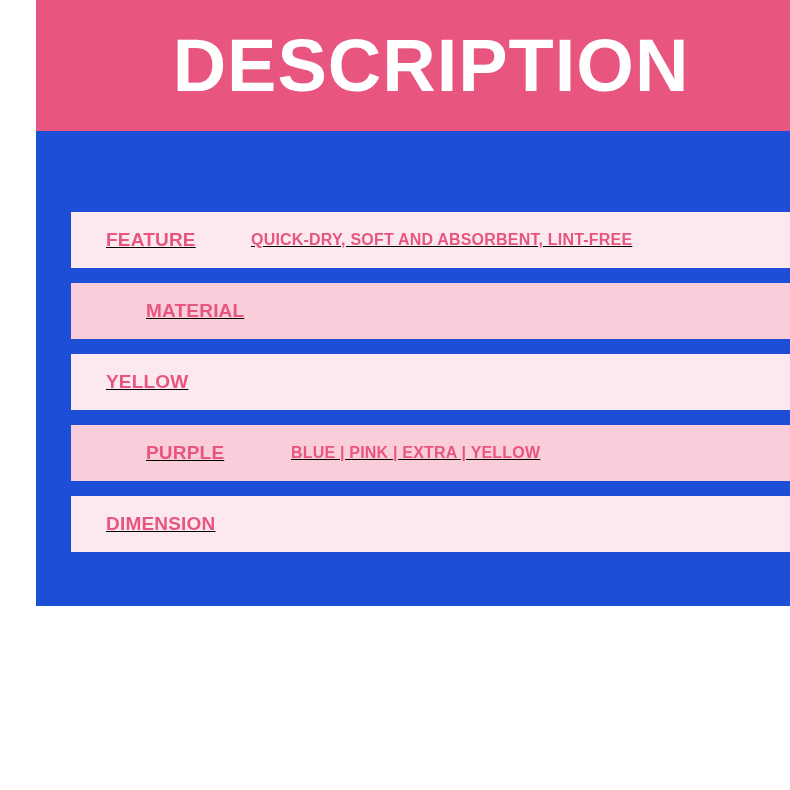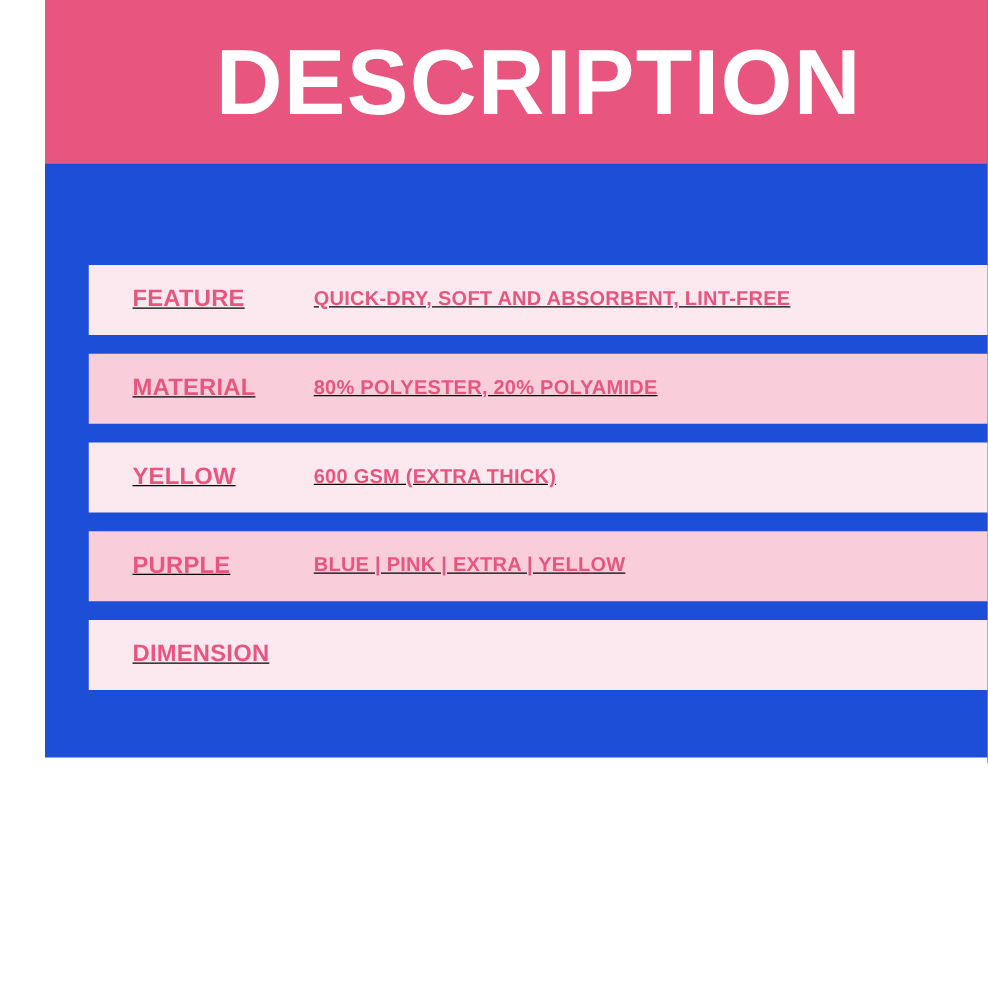--- a/index.html
+++ b/index.html
@@ -50,20 +50,21 @@
     align-items: center;
     height: 56px;
     margin-bottom: 15px;
     text-decoration: underline;
   }
   .spec-row.shade-light {
     background: #fce9ef;
   }
   .spec-row.shade-dark {
     background: #f9cdda;
+    padding-left: 40px;
   }
   .spec-label {
     width: 180px;
     padding-left: 35px;
     box-sizing: border-box;
     color: #e8557f;
     font-size: 19px;
     font-weight: bold;
     letter-spacing: 0.2px;
   }
@@ -87,26 +88,24 @@
 
   <div class="spec-table">
 
     <div class="spec-row shade-light">
       <div class="spec-label">FEATURE</div>
       <div class="spec-value">QUICK-DRY, SOFT AND ABSORBENT, LINT-FREE</div>
     </div>
 
     <div class="spec-row shade-dark">
       <div class="spec-label">MATERIAL</div>
-      <div class="spec-value">80% POLYESTER, 20% POLYAMIDE</div>
     </div>
 
     <div class="spec-row shade-light">
       <div class="spec-label">YELLOW</div>
-      <div class="spec-value">600 GSM (EXTRA THICK)</div>
     </div>
 
     <div class="spec-row shade-dark">
       <div class="spec-label">PURPLE</div>
       <div class="spec-value">BLUE  |  PINK  |  EXTRA  |  YELLOW</div>
     </div>
 
     <div class="spec-row shade-light">
       <div class="spec-label">DIMENSION</div>
     </div>

